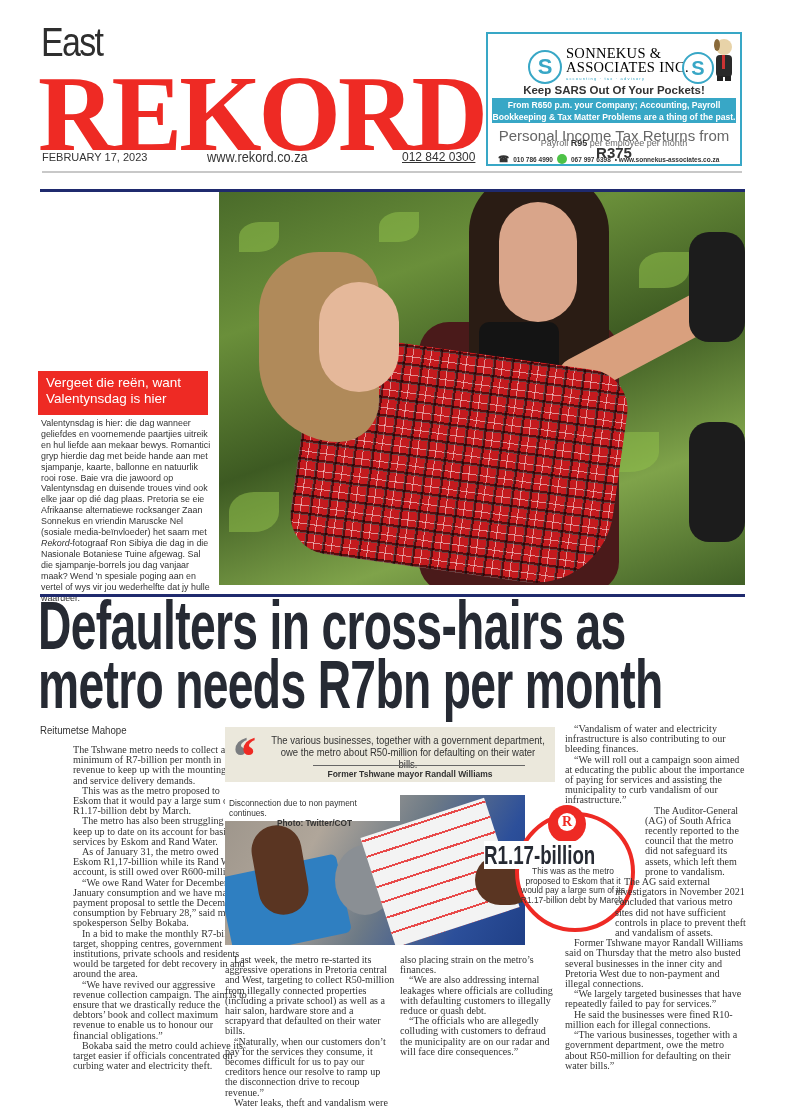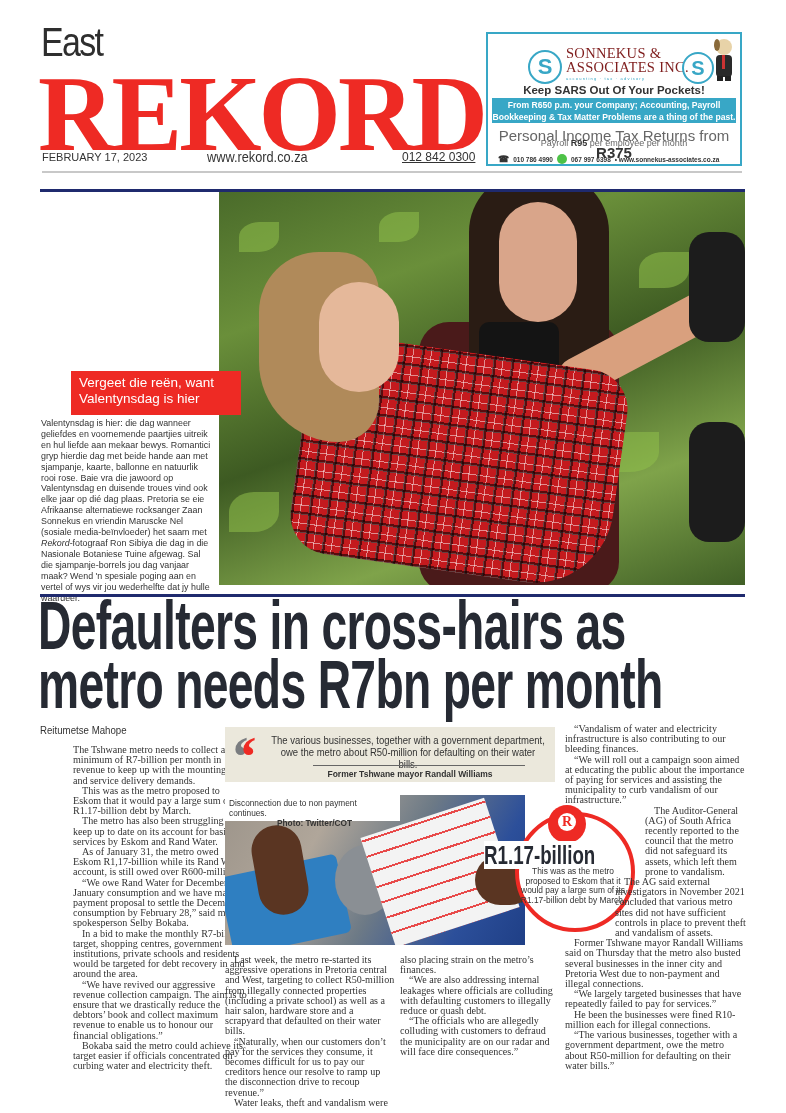--- a/index.html
+++ b/index.html
@@ -11,21 +11,21 @@
   .mast-rekord { left:38px; top:60px; font-family:"Liberation Serif", serif; font-weight:bold; font-size:108px; color:#ee2a24; line-height:1; letter-spacing:-3px; transform:scaleX(0.98); transform-origin:left top; }
   .mast-date { left:42px; top:151px; font-family:"Liberation Sans", sans-serif; font-size:11px; color:#333; }
   .mast-url { left:207px; top:148px; font-family:"Liberation Sans", sans-serif; font-size:15px; color:#333; transform:scaleX(0.85); transform-origin:left top; }
   .mast-phone { left:402px; top:150px; font-family:"Liberation Sans", sans-serif; font-size:12px; color:#333;text-decoration:underline; }
   .rule-grey { left:42px; top:171px; width:700px; height:2px; background:#c8c8c8; }
   .rule-navy { left:40px; top:189px; width:705px; height:3px; background:#1f2a6e; }
 
   
   .ad { left:486px; top:32px; width:256px; height:134px; border:2px solid #38a7c6; background:#fff; box-sizing:border-box; font-family:"Liberation Sans", sans-serif; }
   .ad-logo-l { left:40px; top:16px; width:30px; height:30px; border-radius:50%; border:2px solid #38a7c6; color:#38a7c6; font-weight:bold; font-size:22px; text-align:center; line-height:30px; }
-  .ad-name { left:78px; top:12px; font-family:"Liberation Serif", serif; font-size:14.5px; color:#7f1d1d; line-height:14px; letter-spacing:0.3px; }
+  .ad-name { left:78px; top:12px; font-family:"Liberation Serif", serif; font-size:14.5px; color:#000000; line-height:14px; letter-spacing:0.3px; }
   .ad-tagline { left:78px; top:42px; font-size:4px; color:#38a7c6; letter-spacing:1.2px; }
   .ad-logo-r { left:194px; top:18px; width:28px; height:28px; border-radius:50%; border:2px solid #38a7c6; color:#38a7c6; font-weight:bold; font-size:20px; text-align:center; line-height:28px; }
   .ad-mascot { left:222px; top:4px; width:26px; height:44px; }
   .ad-head { left:6px; top:50px; width:240px; text-align:center; font-size:11.5px; font-weight:bold; color:#333; }
   .ad-band { left:4px; top:64px; width:244px; height:25px; background:#38a7c6; color:#fff; font-size:8.6px; font-weight:bold; text-align:center; line-height:12px; padding-top:1px; box-sizing:border-box; }
   .ad-band b { font-weight:bold; }
   .ad-line1 { left:6px; top:93px; width:240px; text-align:center; font-size:15px; color:#666; }
   .ad-line2 { left:6px; top:104px; width:240px; text-align:center; font-size:9px; color:#666; }
   .ad-line1 b, .ad-line2 b { color:#333; }
   .ad-contact { left:10px; top:120px; font-size:6.5px; font-weight:bold; color:#333; white-space:nowrap; display:flex; align-items:center; gap:4px; }
@@ -45,21 +45,21 @@
              repeating-linear-gradient(0deg, rgba(0,0,0,0.55) 0 3px, transparent 3px 18px),
              repeating-linear-gradient(90deg, rgba(0,0,0,0.55) 0 3px, transparent 3px 18px),
              repeating-linear-gradient(0deg, rgba(255,255,255,0.5) 0 1px, transparent 1px 9px),
              repeating-linear-gradient(90deg, rgba(255,255,255,0.5) 0 1px, transparent 1px 9px),
              #c41a1e; transform:rotate(8deg); }
   .leg { left:330px; top:130px; width:190px; height:40px; border-radius:20px; background:#d9a07e; transform:rotate(-28deg); }
   .boot1 { left:470px; top:40px; width:56px; height:110px; background:#1c1c1c; border-radius:20px; }
   .boot2 { left:470px; top:230px; width:56px; height:120px; background:#1c1c1c; border-radius:20px; }
 
   
-  .af-head { left:38px; top:371px; width:170px; height:44px; background:#ee2a24; color:#fff; font-family:"Liberation Sans", sans-serif; font-size:13.5px; line-height:16px; padding:4px 0 0 8px; box-sizing:border-box; transform-origin:left top;margin-left:33px; }
+  .af-head { left:38px; top:371px; width:170px; height:44px; background:#ee2a24; color:#fff; font-family:"Liberation Sans", sans-serif; font-size:13.5px; line-height:16px; padding:4px 0 0 8px; box-sizing:border-box; transform-origin:left top; }
   .af-body { left:41px; top:418px; width:170px; font-family:"Liberation Sans", sans-serif; font-size:8.9px; line-height:10.9px; color:#333; }
 
   
   .rule-navy2 { left:40px; top:594px; width:705px; height:3px; background:#1f2a6e; }
   .headline { left:38px; top:596px; width:720px; font-family:"Liberation Sans", sans-serif; font-weight:bold; font-size:68px; line-height:59px; color:#262a33; letter-spacing:-1px; transform:scaleX(0.68); transform-origin:left top; white-space:nowrap; }
 
   
   .byline { left:40px; top:724px; font-family:"Liberation Sans", sans-serif; font-size:11px; color:#333; transform:scaleX(0.88); transform-origin:left top; }
   .col { font-family:"Liberation Serif", serif; font-size:10.1px; line-height:10.2px; color:#333; }
   .col p { margin:0; text-indent:9px; }
@@ -219,15 +219,15 @@
   <p>“The officials who are allegedly colluding with customers to defraud the municipality are on our radar and will face dire consequences.”</p>
 </div>
 
 <div class="abs col col4">
   <p>“Vandalism of water and electricity infrastructure is also contributing to our bleeding finances.</p>
   <p style="padding-right:0;">“We will roll out a campaign soon aimed at educating the public about the importance of paying for services and assisting the municipality to curb vandalism of our infrastructure.”</p>
   <p style="padding-left:80px;">The Auditor-General (AG) of South Africa recently reported to the council that the metro did not safeguard its assets, which left them prone to vandalism.</p>
   <p style="padding-left:50px;">The AG said external investigators in November 2021 concluded that various metro sites did not have sufficient controls in place to prevent theft and vandalism of assets.</p>
   <p>Former Tshwane mayor Randall Williams said on Thursday that the metro also busted several businesses in the inner city and Pretoria West due to non-payment and illegal connections.</p>
   <p>“We largely targeted businesses that have repeatedly failed to pay for services.”</p>
-  <p>He been the businesses were fined R10-million each for illegal connections.</p>
+  <p>He said the businesses were fined R10-million each for illegal connections.</p>
   <p>“The various businesses, together with a government department, owe the metro about R50-million for defaulting on their water bills.”</p>
 </div>
 
 </body></html>

